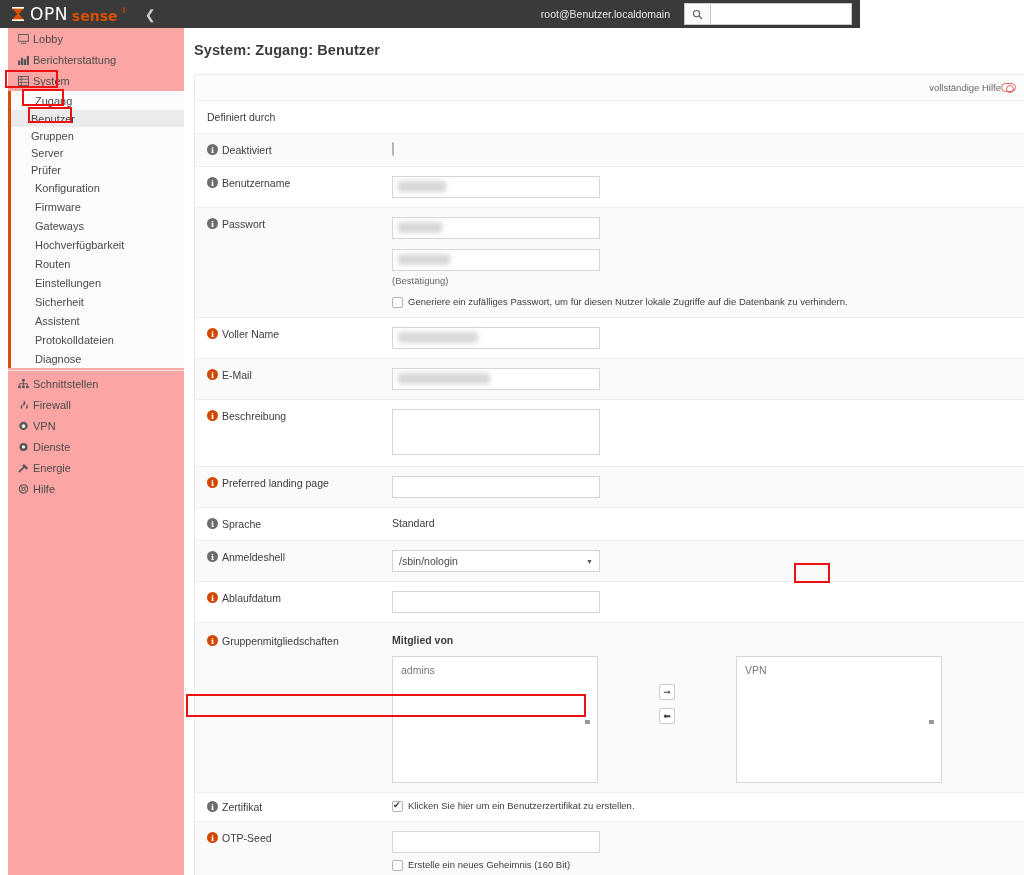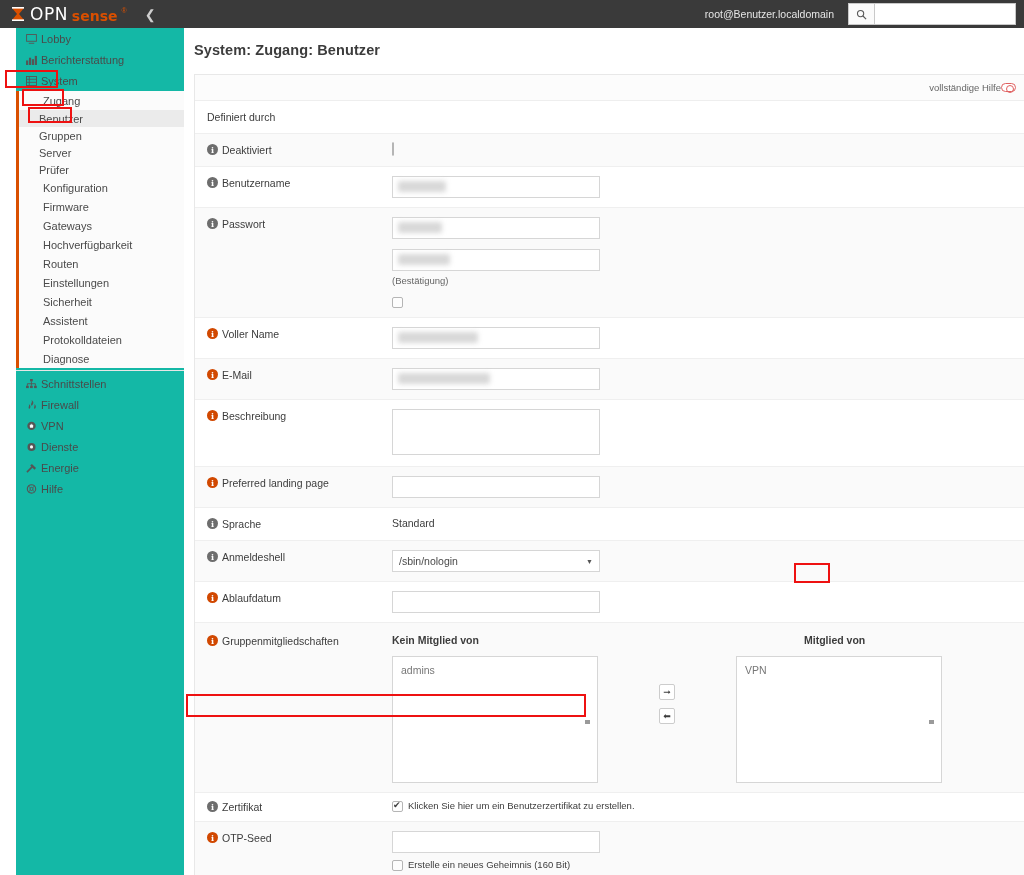--- a/index.html
+++ b/index.html
@@ -6,21 +6,21 @@
   html, body {
     width: 1024px; height: 875px;
     font-family: "Liberation Sans", sans-serif;
     background: #ffffff;
     overflow: hidden;
   }
   body { position: relative; }
 
   
   .topbar {
-    position: absolute; top: 0; left: 0; width: 1024px; height: 28px;
+    position: absolute; top: 0; left: 0; width: 860px; height: 28px;
     background: #3a3a3a; display: flex; align-items: center;
   }
   .brand {
     display: flex; align-items: center; height: 28px;
     padding-left: 10px; gap: 4px;
   }
   .brand-mark { width: 16px; height: 16px; position: relative; }
   .brand-mark svg { display: block; }
   .brand-opn {
     color: #ffffff; font-size: 17px; font-weight: 400;
@@ -49,22 +49,22 @@
     cursor: pointer;
   }
   .search-input {
     width: 142px; height: 22px; border: 1px solid #c9c9c9; background: #fff;
     font-size: 11px; padding: 0 5px; outline: none;
     font-family: "Liberation Sans", sans-serif;
   }
 
   
   .sidebar {
-    position: absolute; top: 28px; left: 16px; width: 200px; height: 847px;
-    background: #14b8a6; border-right: 1px solid #e2e2e2;
+    position: absolute; top: 28px; left: 8px; width: 200px; height: 847px;
+    background: #fca5a5; border-right: 1px solid #e2e2e2;
     font-size: 11px; color: #4a4a4a;
   }
   .nav-item {
     display: flex; align-items: center; height: 19px;
     padding-left: 10px; cursor: pointer; position: relative;
   }
   .nav-item .ico {
     width: 15px; font-size: 10px; color: #555; flex: 0 0 15px;
     display: flex; align-items: center; justify-content: flex-start;
   }
@@ -511,20 +511,21 @@
           <span class="blur-val" style="width:44px"></span>
         </span>
         <div style="height:10px"></div>
         <span class="input-wrap">
           <input class="txt-input" type="password" style="">
           <span class="blur-val" style="width:52px"></span>
         </span>
         <div class="sub-note">(Bestätigung)</div>
         <div class="cbrow">
           <span class="cb"></span>
+          <span class="cb-label">Generiere ein zufälliges Passwort, um für diesen Nutzer lokale Zugriffe auf die Datenbank zu verhindern.</span>
         </div>
       </div>
     </div>
 
     <div class="frow">
       <div class="flabel">
         <span class="info-i orange">i</span>
         <span>Voller Name</span>
       </div>
       <div class="fval">
@@ -593,21 +594,20 @@
       <div class="fval"><input class="txt-input" type="text" style=""></div>
     </div>
 
     <div class="frow alt" style="padding-top:11px;">
       <div class="flabel">
         <span class="info-i orange">i</span>
         <span>Gruppenmitgliedschaften</span>
       </div>
       <div class="fval">
         <div class="dual-head">
-          <span class="h1">Kein Mitglied von</span>
           <span class="h2">Mitglied von</span>
         </div>
         <div class="dual-body">
           <div class="listbox">
             <div class="opt">admins</div>
             <span class="mini-scroll"></span>
           </div>
           <div class="arrow-col">
             <div class="arrow-btn">➞</div>
             <div class="arrow-btn">⬅</div>

